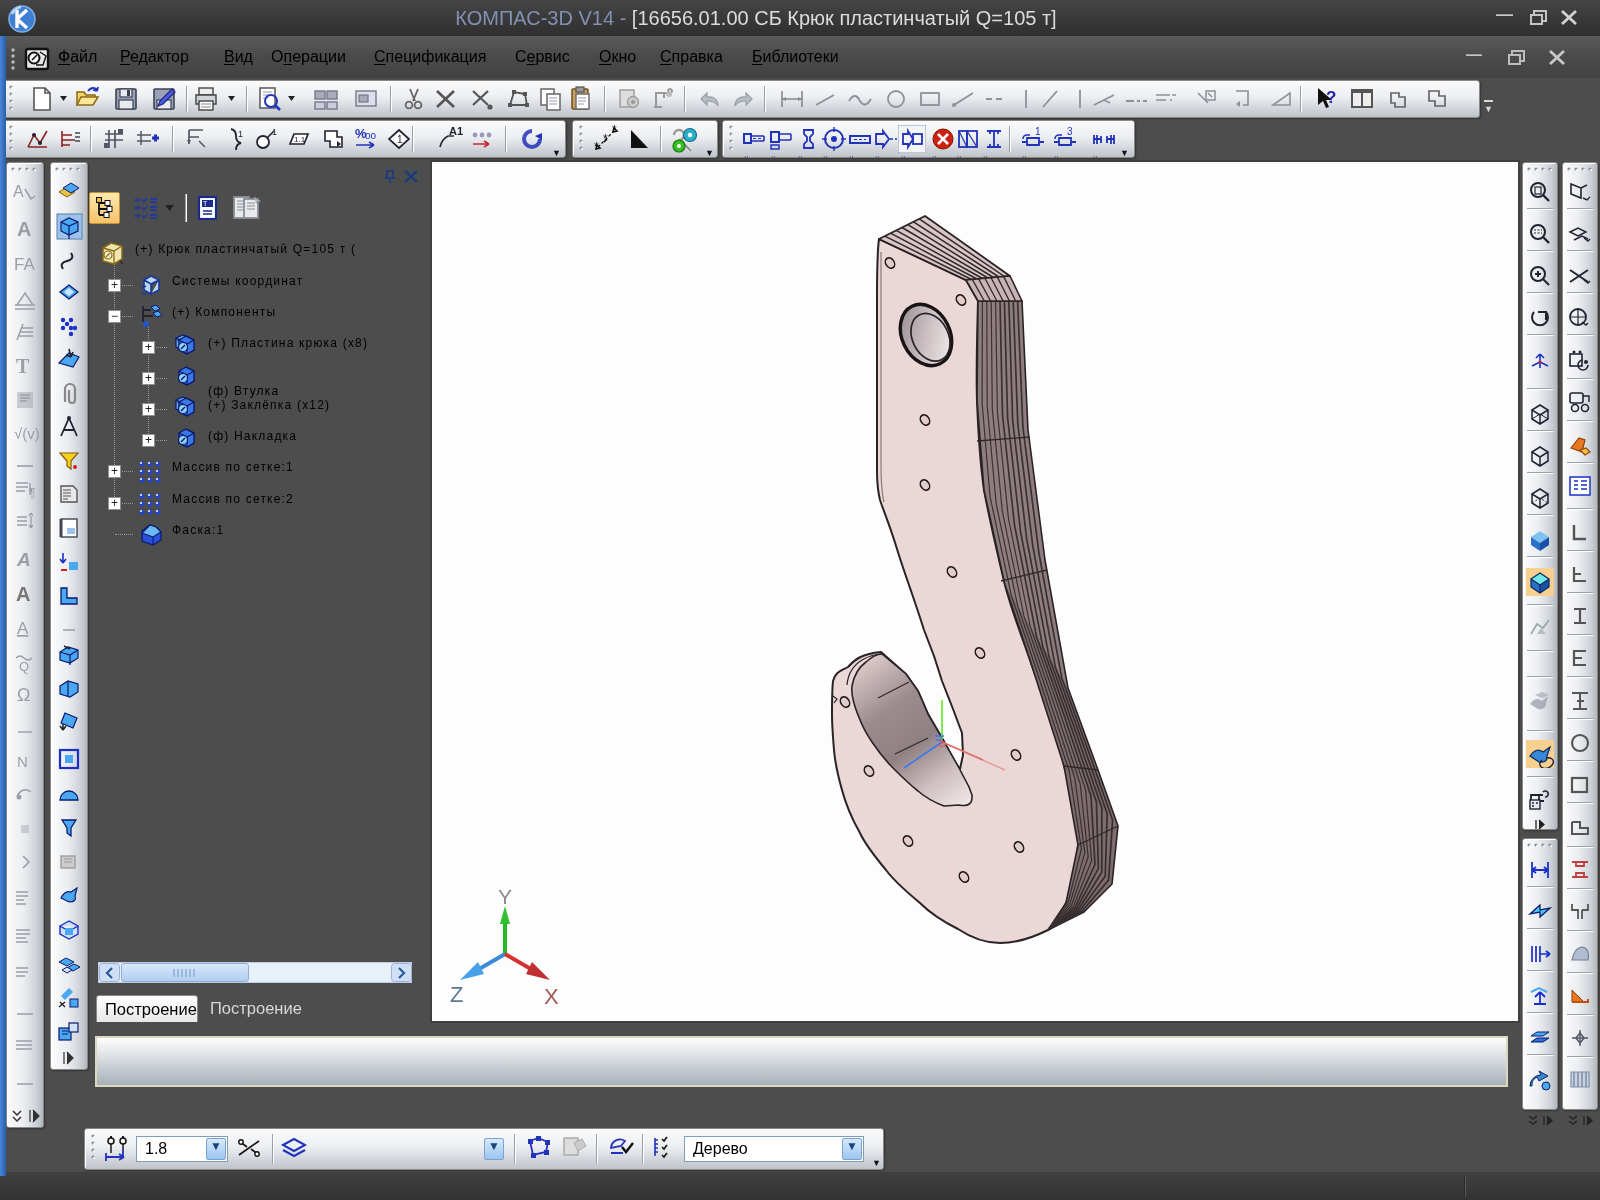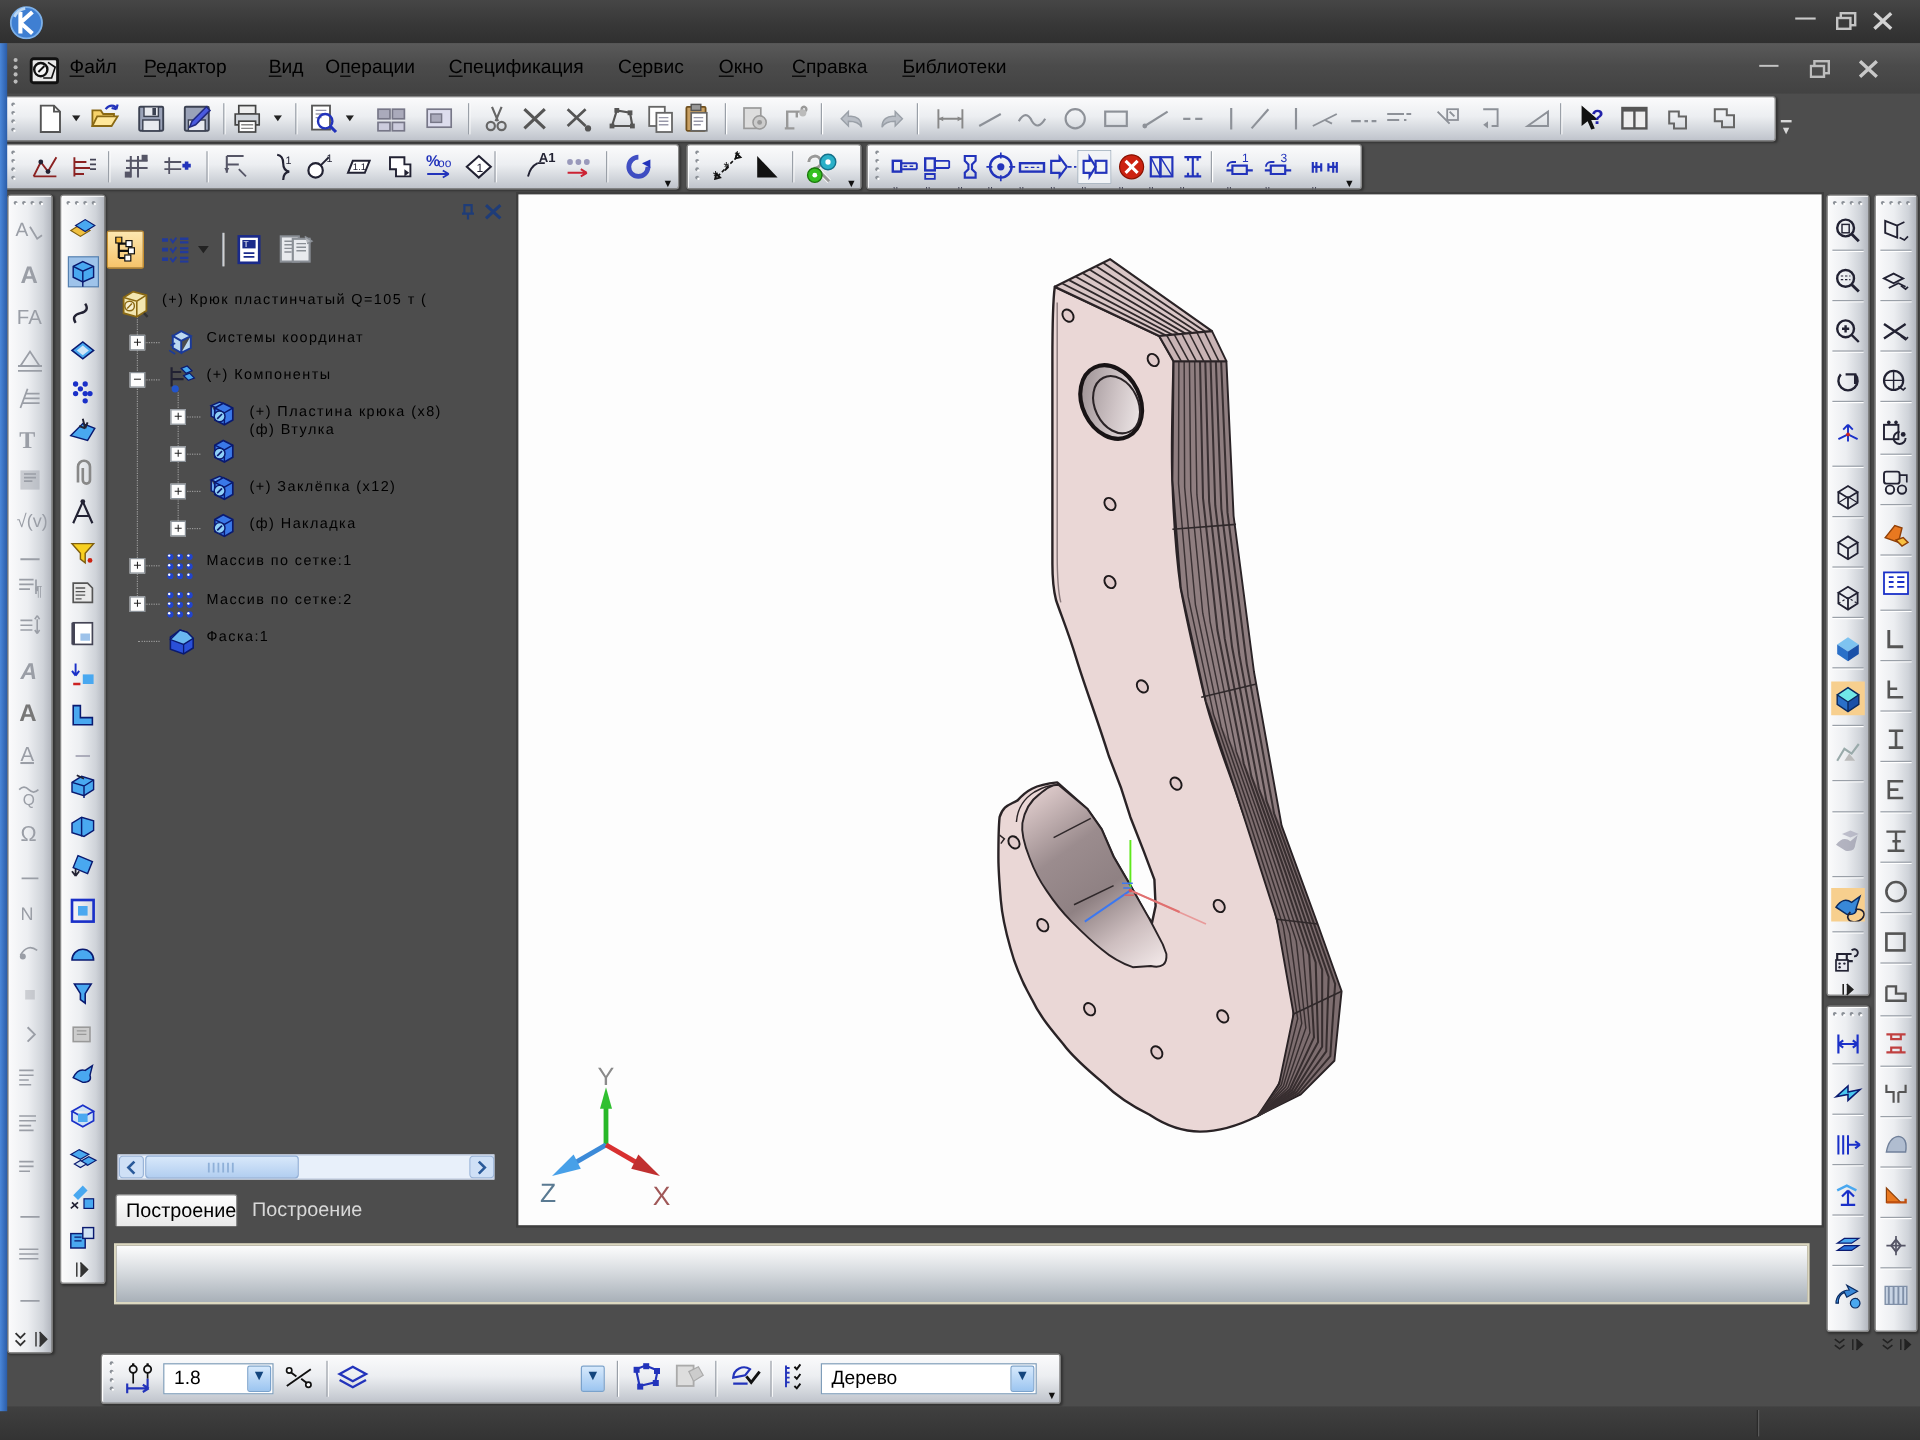--- a/index.html
+++ b/index.html
@@ -30,20 +30,21 @@
 .chev{position:absolute;color:#111;}
 </style></head><body>
 <div id="page">
 <div class="abs" id="titlebar"></div>
 <svg class="abs" style="left:8px;top:5px" width="28" height="28" viewBox="0 0 28 28">
       <circle cx="14" cy="14" r="13" fill="#3f7fd2"></circle>
       <circle cx="14" cy="14" r="13" fill="none" stroke="#7db0e8" stroke-width="1.5"></circle>
       <path d="M9 5 L9 23 M9 14 L19 5 M9 14 L19 23" stroke="#fff" stroke-width="3.4" fill="none"></path>
       <path d="M4 9 a13 13 0 0 1 9 -7" stroke="#bcd8f4" stroke-width="2.5" fill="none"></path>
     </svg>
+<div class="abs" id="titletext"><span class="k">КОМПАС-3D V14 - </span>[16656.01.00 СБ Крюк пластинчатый Q=105 т]</div>
 <div class="abs" style="left:1496px;top:5px;font-size:17px;color:#c9c9c9;"><b>—</b></div>
 <svg class="abs" style="left:1530px;top:10px" width="18" height="15" viewBox="0 0 18 15">
       <rect x="4" y="1" width="12" height="10" fill="none" stroke="#c4c4c4" stroke-width="2"></rect>
       <rect x="1" y="5" width="11" height="9" fill="#3a3a3a" stroke="#c4c4c4" stroke-width="2"></rect>
     </svg>
 <svg class="abs" style="left:1560px;top:9px" width="20" height="17" viewBox="0 0 20 17">
       <path d="M2 2 L16 15 M16 2 L2 15" stroke="#d2d2d2" stroke-width="2.8"></path>
     </svg>
 <div class="abs" id="menubar"></div>
 <svg class="abs" style="left:10px;top:48px" width="10" height="22" viewBox="0 0 10 22">
@@ -1179,21 +1180,21 @@
     </svg>
 <svg class="abs" style="left:138px;top:522px" width="26" height="25" viewBox="0 0 26 25">
       <path d="M4 9 l8 -6 6 2 5 5 v8 l-8 5 -11 -4 z" fill="#2a50d8" stroke="#0a1a70" stroke-width="1.3"></path>
       <path d="M12 3 l6 2 5 5 -8 5 -11 -4 z" fill="#6ab8f0" stroke="#0a1a70" stroke-width="1.1"></path>
       <path d="M15 15 v8" stroke="#0a1a70" stroke-width="1.1"></path>
     </svg>
 <div class="trow abs" style="left:135px;top:242px;width:281px;overflow:hidden;">(+) Крюк пластинчатый Q=105 т (</div>
 <div class="trow abs" style="left:172px;top:274px;width:244px;overflow:hidden;">Системы координат</div>
 <div class="trow abs" style="left:172px;top:305px;width:244px;overflow:hidden;">(+) Компоненты</div>
 <div class="trow abs" style="left:208px;top:336px;width:208px;overflow:hidden;">(+) Пластина крюка (x8)</div>
-<div class="trow abs" style="left:208px;top:351px;width:208px;overflow:hidden;">(ф) Втулка</div>
+<div class="trow abs" style="left:208px;top:384px;width:208px;overflow:hidden;">(ф) Втулка</div>
 <div class="trow abs" style="left:208px;top:398px;width:208px;overflow:hidden;">(+) Заклёпка (x12)</div>
 <div class="trow abs" style="left:208px;top:429px;width:208px;overflow:hidden;">(ф) Накладка</div>
 <div class="trow abs" style="left:172px;top:460px;width:244px;overflow:hidden;">Массив по сетке:1</div>
 <div class="trow abs" style="left:172px;top:492px;width:244px;overflow:hidden;">Массив по сетке:2</div>
 <div class="trow abs" style="left:172px;top:523px;width:244px;overflow:hidden;">Фаска:1</div>
 <div class="abs" style="left:98px;top:962px;width:314px;height:21px;background:#e8f0fa;border:1px solid #c0cce0;"></div>
 <svg class="abs" style="left:99px;top:963px" width="21" height="19" viewBox="0 0 21 19">
       <rect x="0.5" y="0.5" width="20" height="18" rx="3" fill="#cfe0f6" stroke="#9ab4d8"></rect>
       <path d="M13 5 l-5 5 5 5" stroke="#2a5a9a" stroke-width="2.2" fill="none"></path>
     </svg>

